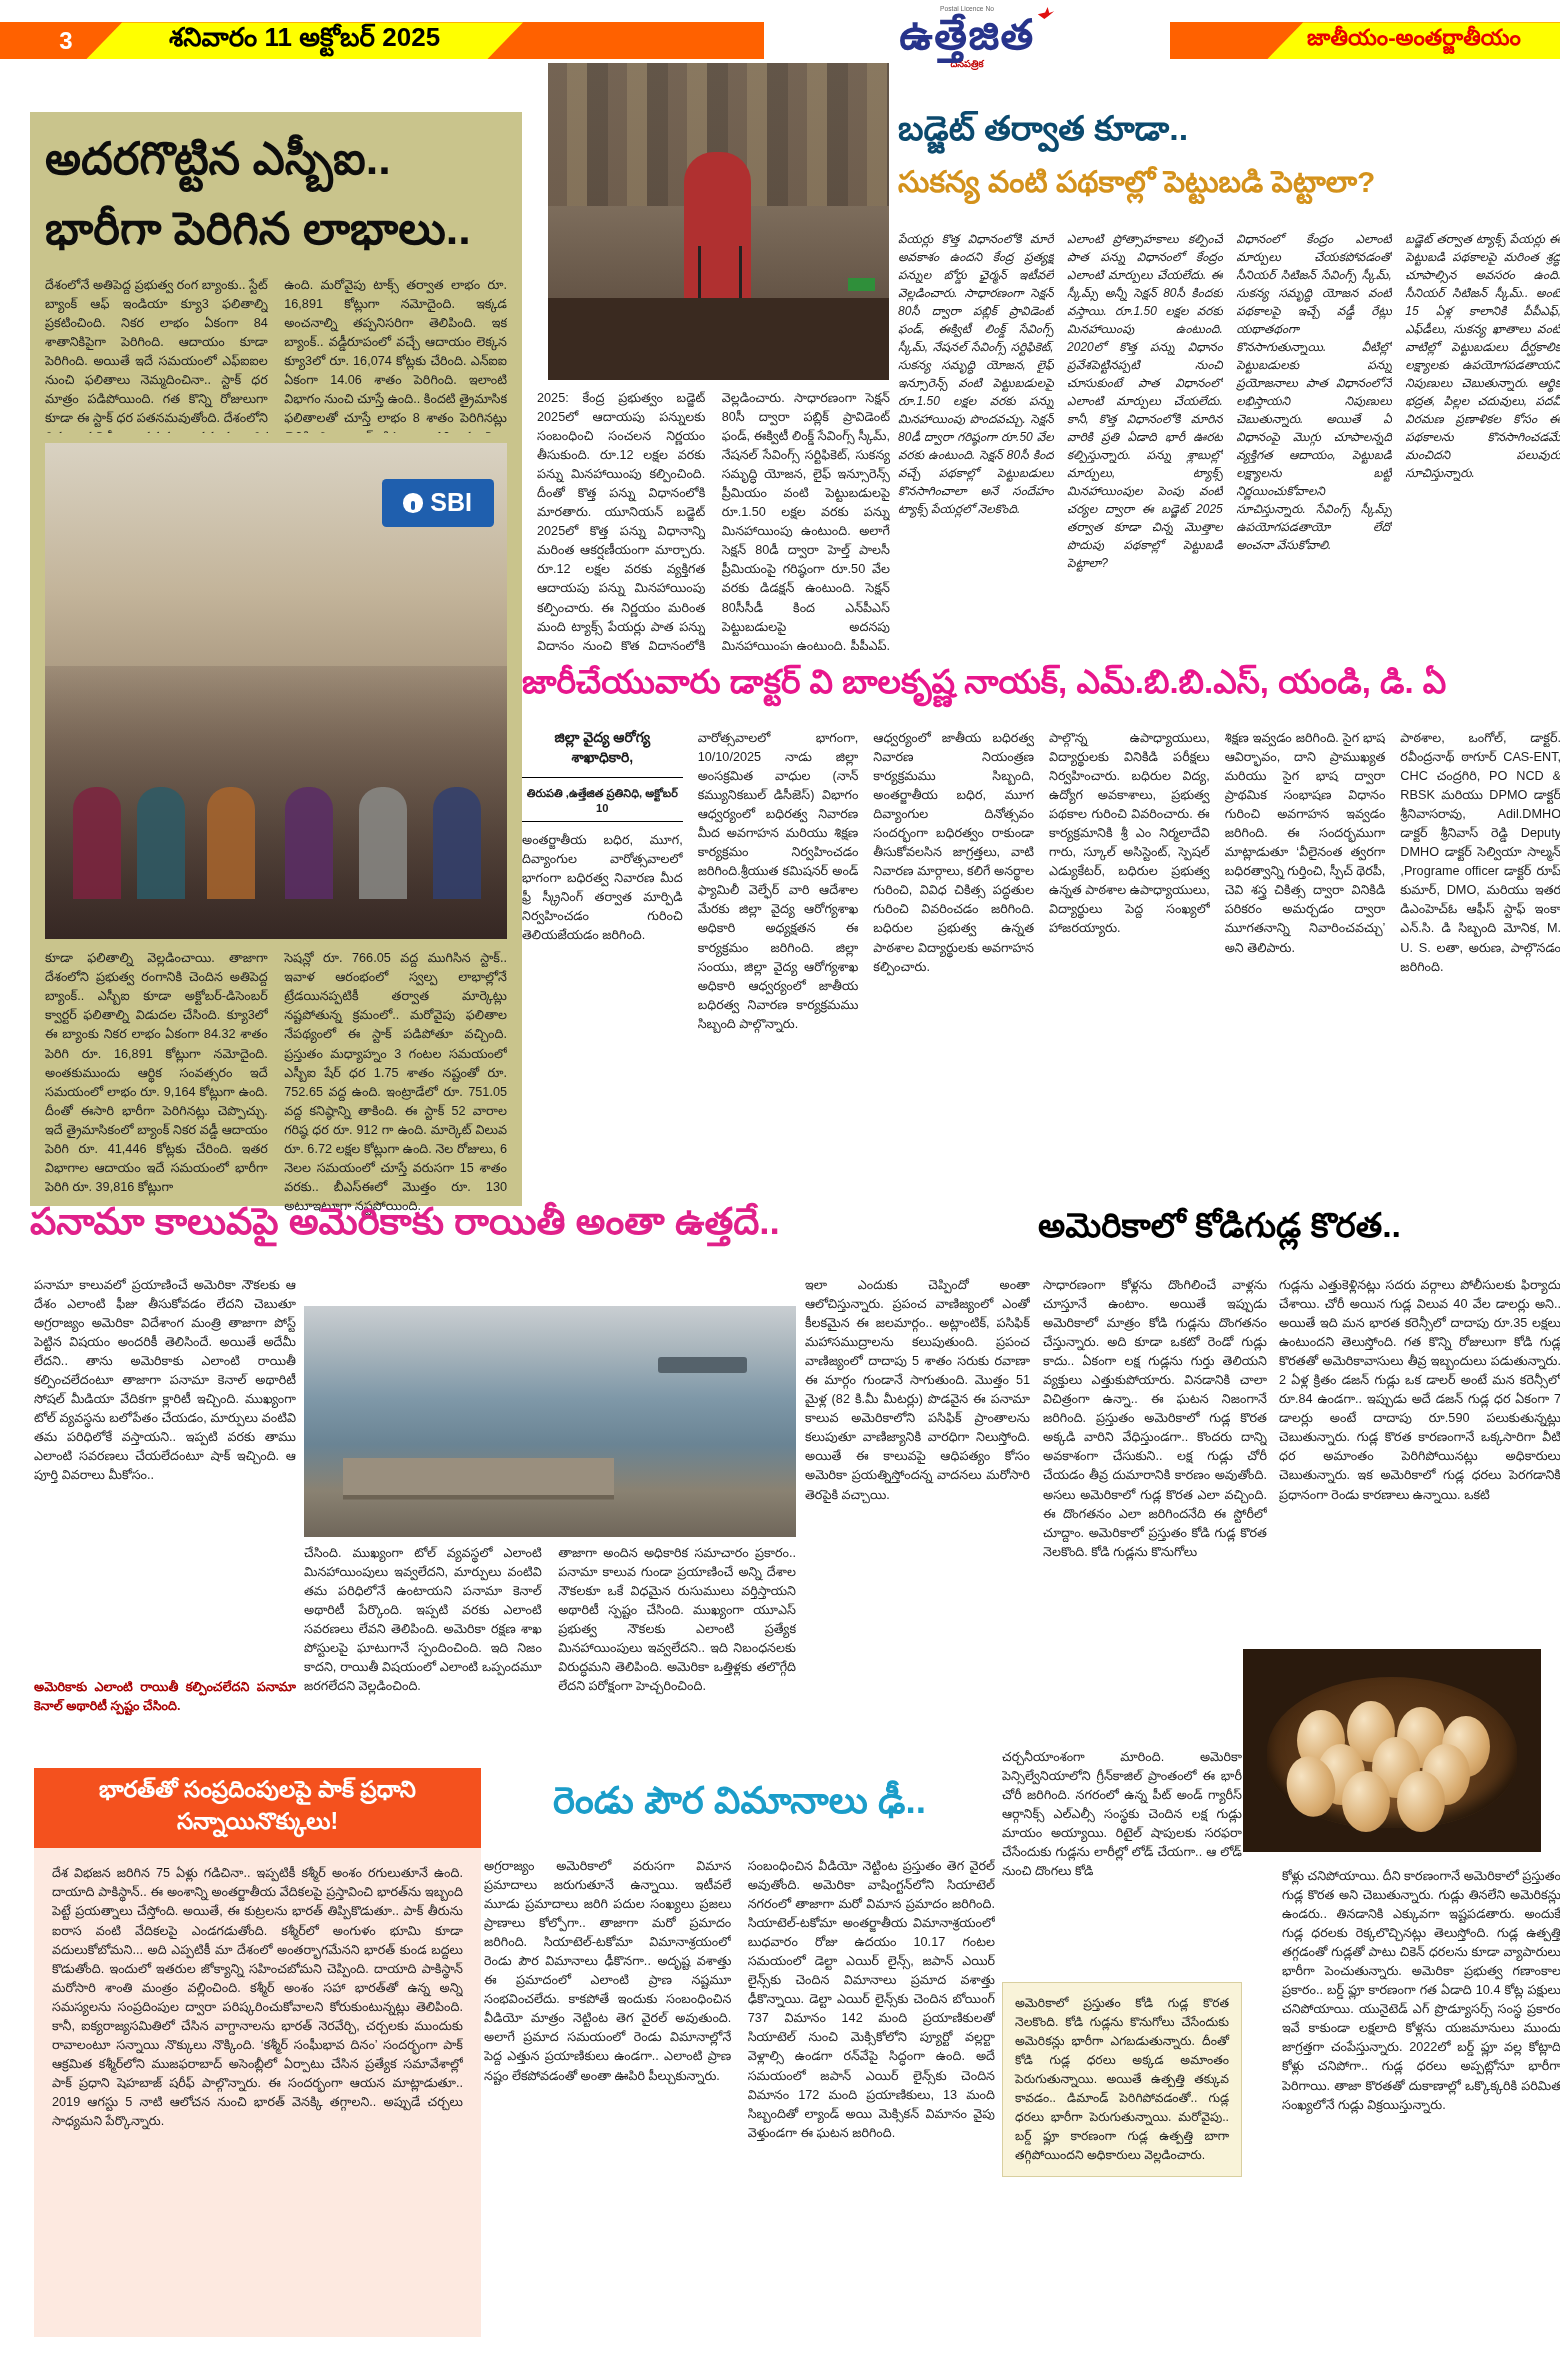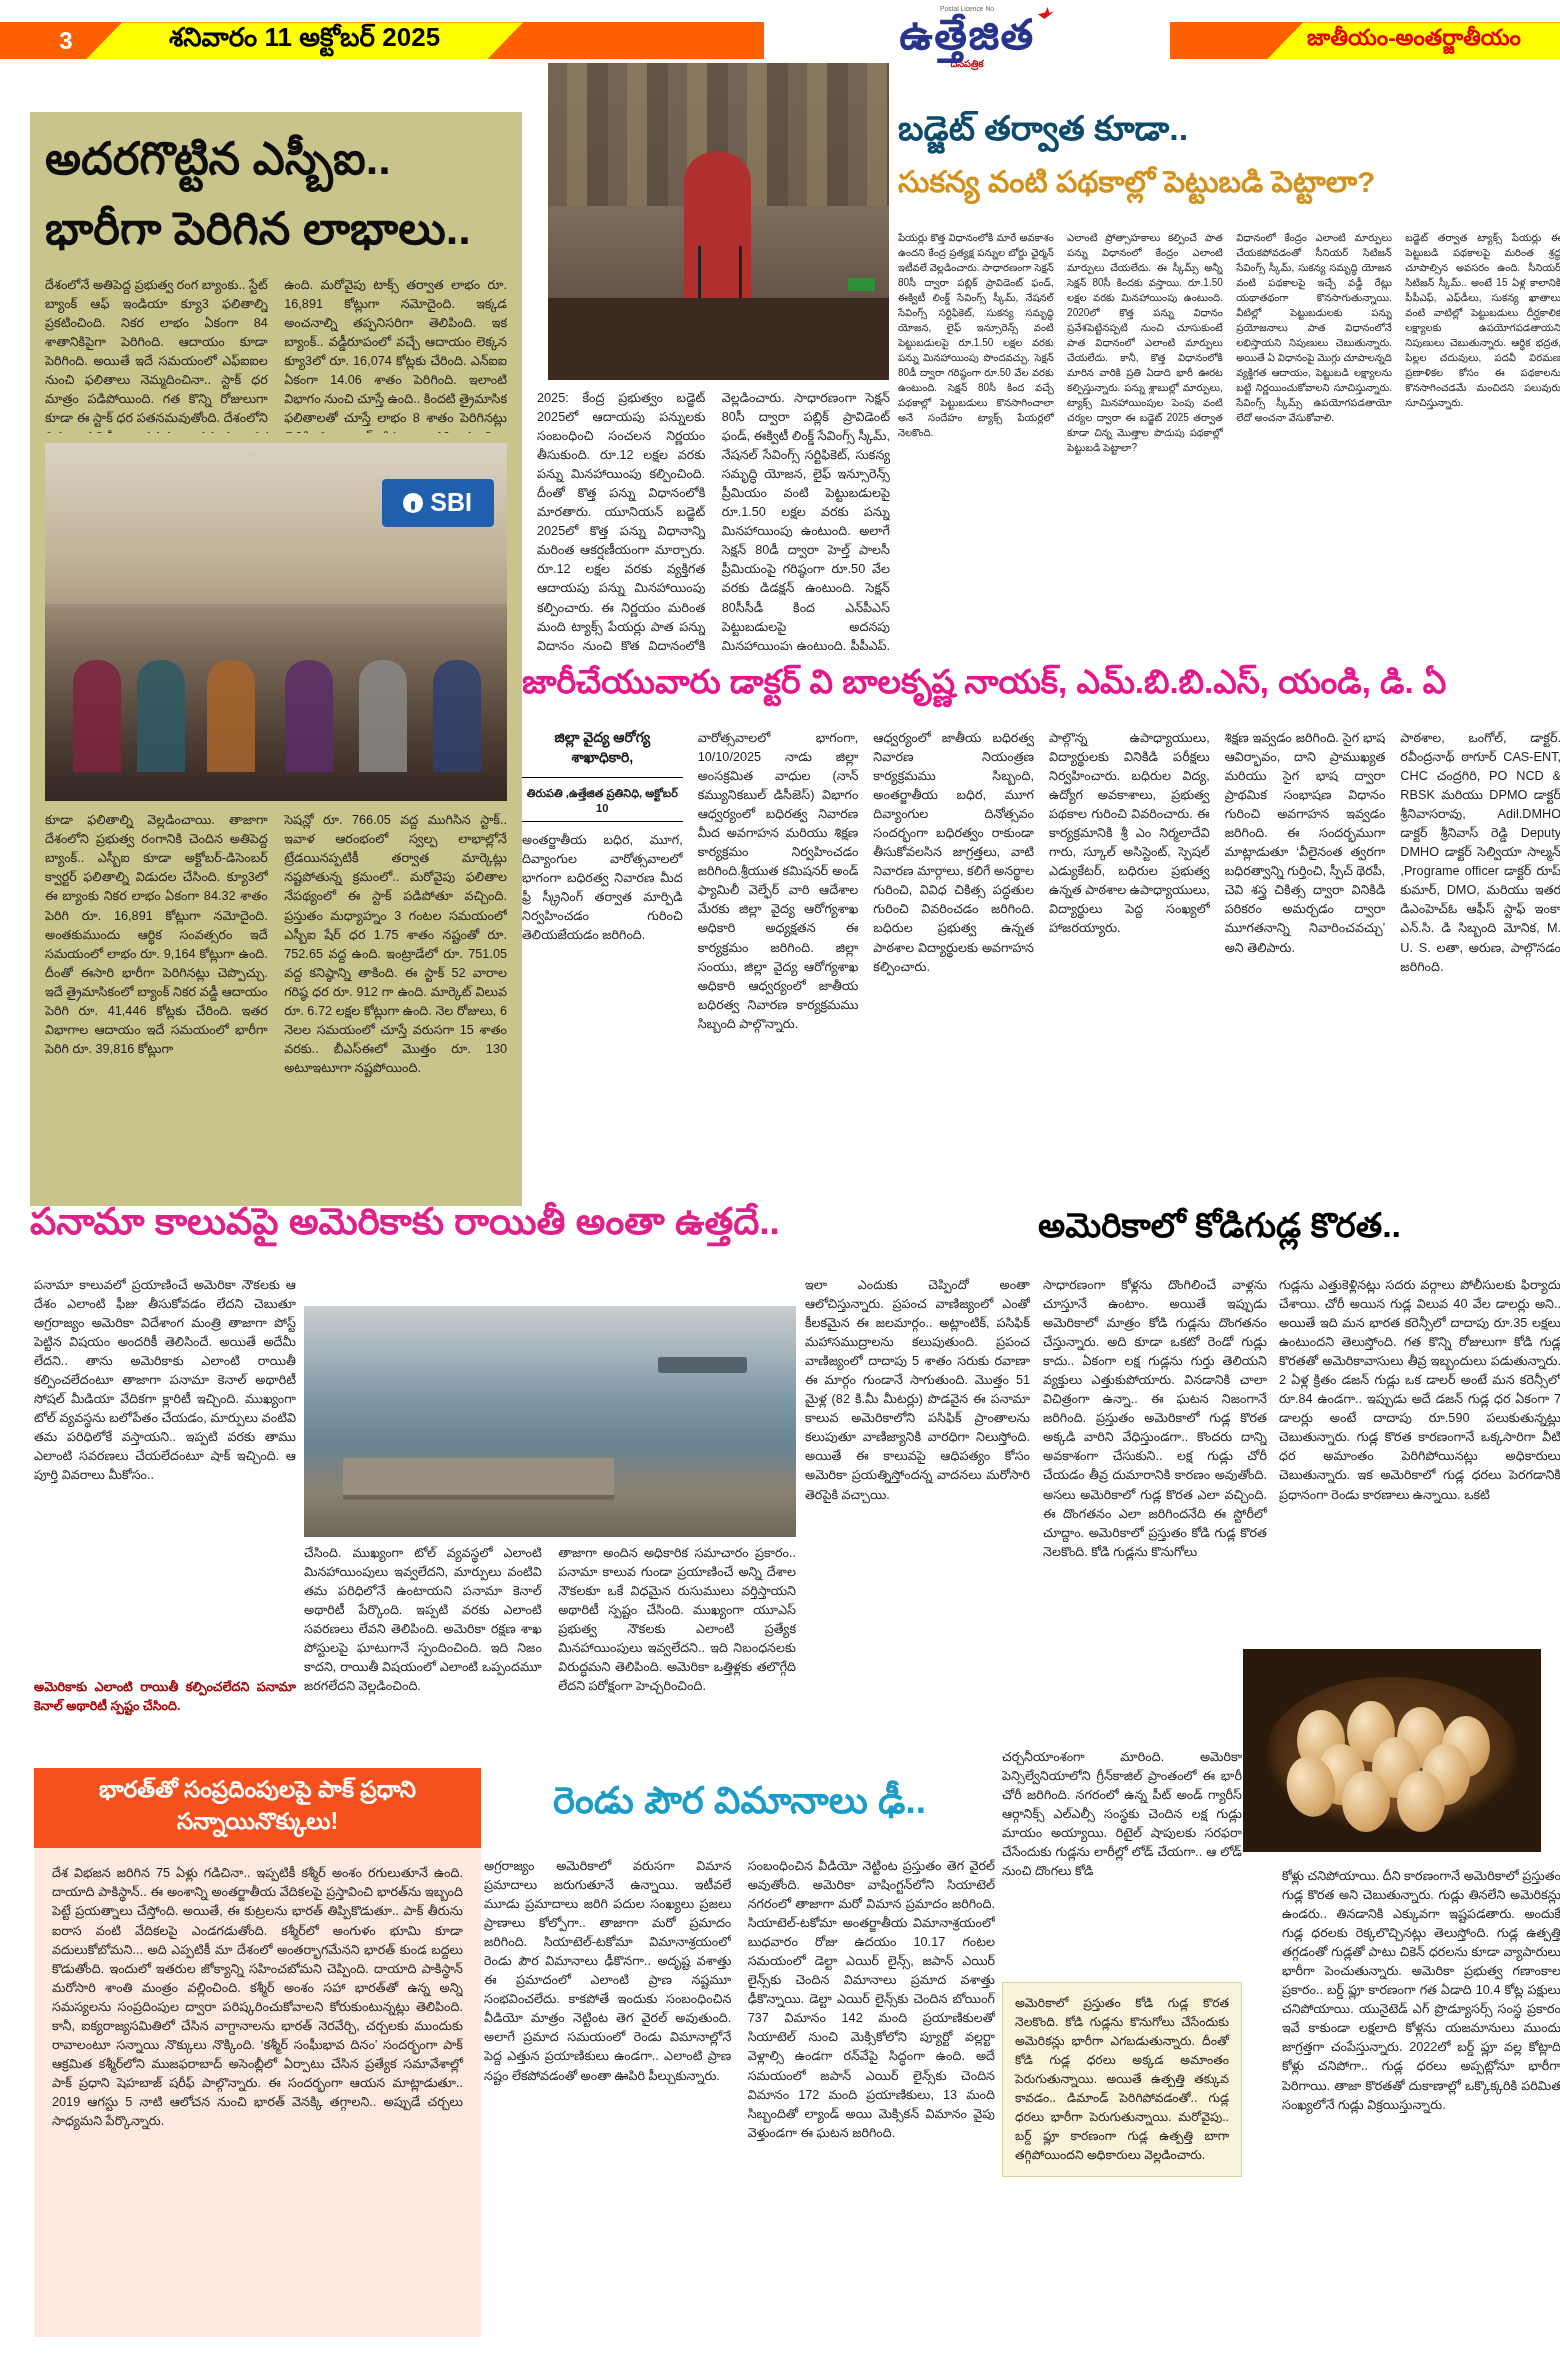--- a/index.html
+++ b/index.html
@@ -24,21 +24,21 @@
                 display:flex;align-items:center;justify-content:center;}
   .section-band span{color:#e60000;font-size:22.4px;font-weight:900;}
   
   .col{font-size:12.7px;line-height:1.5;text-align:justify;overflow:hidden;color:#1c1c1c;}
   .cols{display:flex;gap:16.4px;}
   .cols>div{flex:1;}
   .red-note{color:#a80000;font-weight:bold;}
   
   .sbi-box{left:30px;top:71px;width:492px;height:1094px;background:#c9c48c;padding:12px 15px;box-sizing:border-box;margin-top:41px;}
   .sbi-h{font-size:45px;font-weight:900;color:#0d0d0d;line-height:1.55;}
-  .sbi-photo{position:relative;width:100%;height:358px;margin:10.4px 0;background:
+  .sbi-photo{position:relative;width:100%;height:496px;margin:10.4px 0;background:
      linear-gradient(180deg,#d9d2c2 0%,#c3b49a 30%,#9b8871 60%,#6e5c4c 100%);overflow:hidden;}
   .sbi-sign{position:absolute;right:13.4px;top:36px;width:112px;height:48px;background:#1f5fae;color:#fff;
             display:flex;align-items:center;justify-content:center;font-size:25px;font-weight:bold;border-radius:4.5px;}
   .sbi-sign i{width:19.4px;height:19.4px;border-radius:50%;background:#fff;margin-right:7.5px;position:relative;}
   .sbi-sign i:after{content:"";position:absolute;left:7.5px;top:7.5px;width:4.5px;height:9px;background:#1f5fae;border-radius:2.2px;}
   .crowd{position:absolute;left:0;bottom:0;width:100%;height:55%;
      background:linear-gradient(180deg,rgba(60,40,40,.15),rgba(35,22,22,.75));}
   .person{position:absolute;bottom:8%;width:48px;height:112px;border-radius:22.4px 22.4px 0 0;opacity:.85;}
   .p1{left:6%;background:#7c2340;} .p2{left:20%;background:#2d5a66;} .p3{left:35%;background:#a8652d;}
   .p4{left:52%;background:#5a2d66;} .p5{left:68%;background:#8a8a86;} .p6{left:84%;background:#31406e;}
@@ -50,21 +50,21 @@
   .fm-figure{position:absolute;left:40%;top:28%;width:67px;height:149px;background:#b03030;border-radius:30px 30px 0 0;}
   .fm-desk{position:absolute;left:0;bottom:0;width:100%;height:26%;background:#3a2a20;}
   .mic{position:absolute;bottom:26%;width:3px;height:52px;background:#222;}
   .mic.m1{left:44%;} .mic.m2{left:56%;}
   .green-chip{position:absolute;right:4%;bottom:28%;width:27px;height:13.4px;background:#2f8f3a;}
   
   .kicker{left:898px;top:109px;width:656px;font-size:34px;font-weight:900;color:#0c4a6e;}
   .bud-h{left:898px;top:165px;width:663px;font-size:30px;font-weight:900;color:#d4921c;}
   .bud-photo-cols{left:537px;top:389px;width:353px;height:261px;}
   .bud-cols{left:898px;top:230px;width:663px;height:417px;}
-  .bud-cols .col{font-size:10px;}
+  .bud-cols .col{font-size:12px;font-style:italic;}
   
   .health-h{left:522px;top:663px;width:1039px;font-size:33px;font-weight:900;color:#e8168c;}
   .health-row{left:522px;top:729px;width:1039px;height:438px;display:flex;gap:15px;}
   .health-row>div{flex:1;}
   .byline{font-size:14px;font-weight:bold;text-align:center;border-bottom:1.5px solid #000;padding-bottom:7.5px;}
   .dateline{font-size:11.2px;font-weight:bold;text-align:center;border-bottom:1.5px solid #000;padding:9px 0 7.5px;}
   .intro{margin-top:9px;}
   
   .pan-h{left:30px;top:1201px;width:1002px;font-size:37px;font-weight:900;color:#e0218a;}
   .egg-h{left:1038px;top:1206px;width:523px;font-size:34px;font-weight:900;color:#000;}

